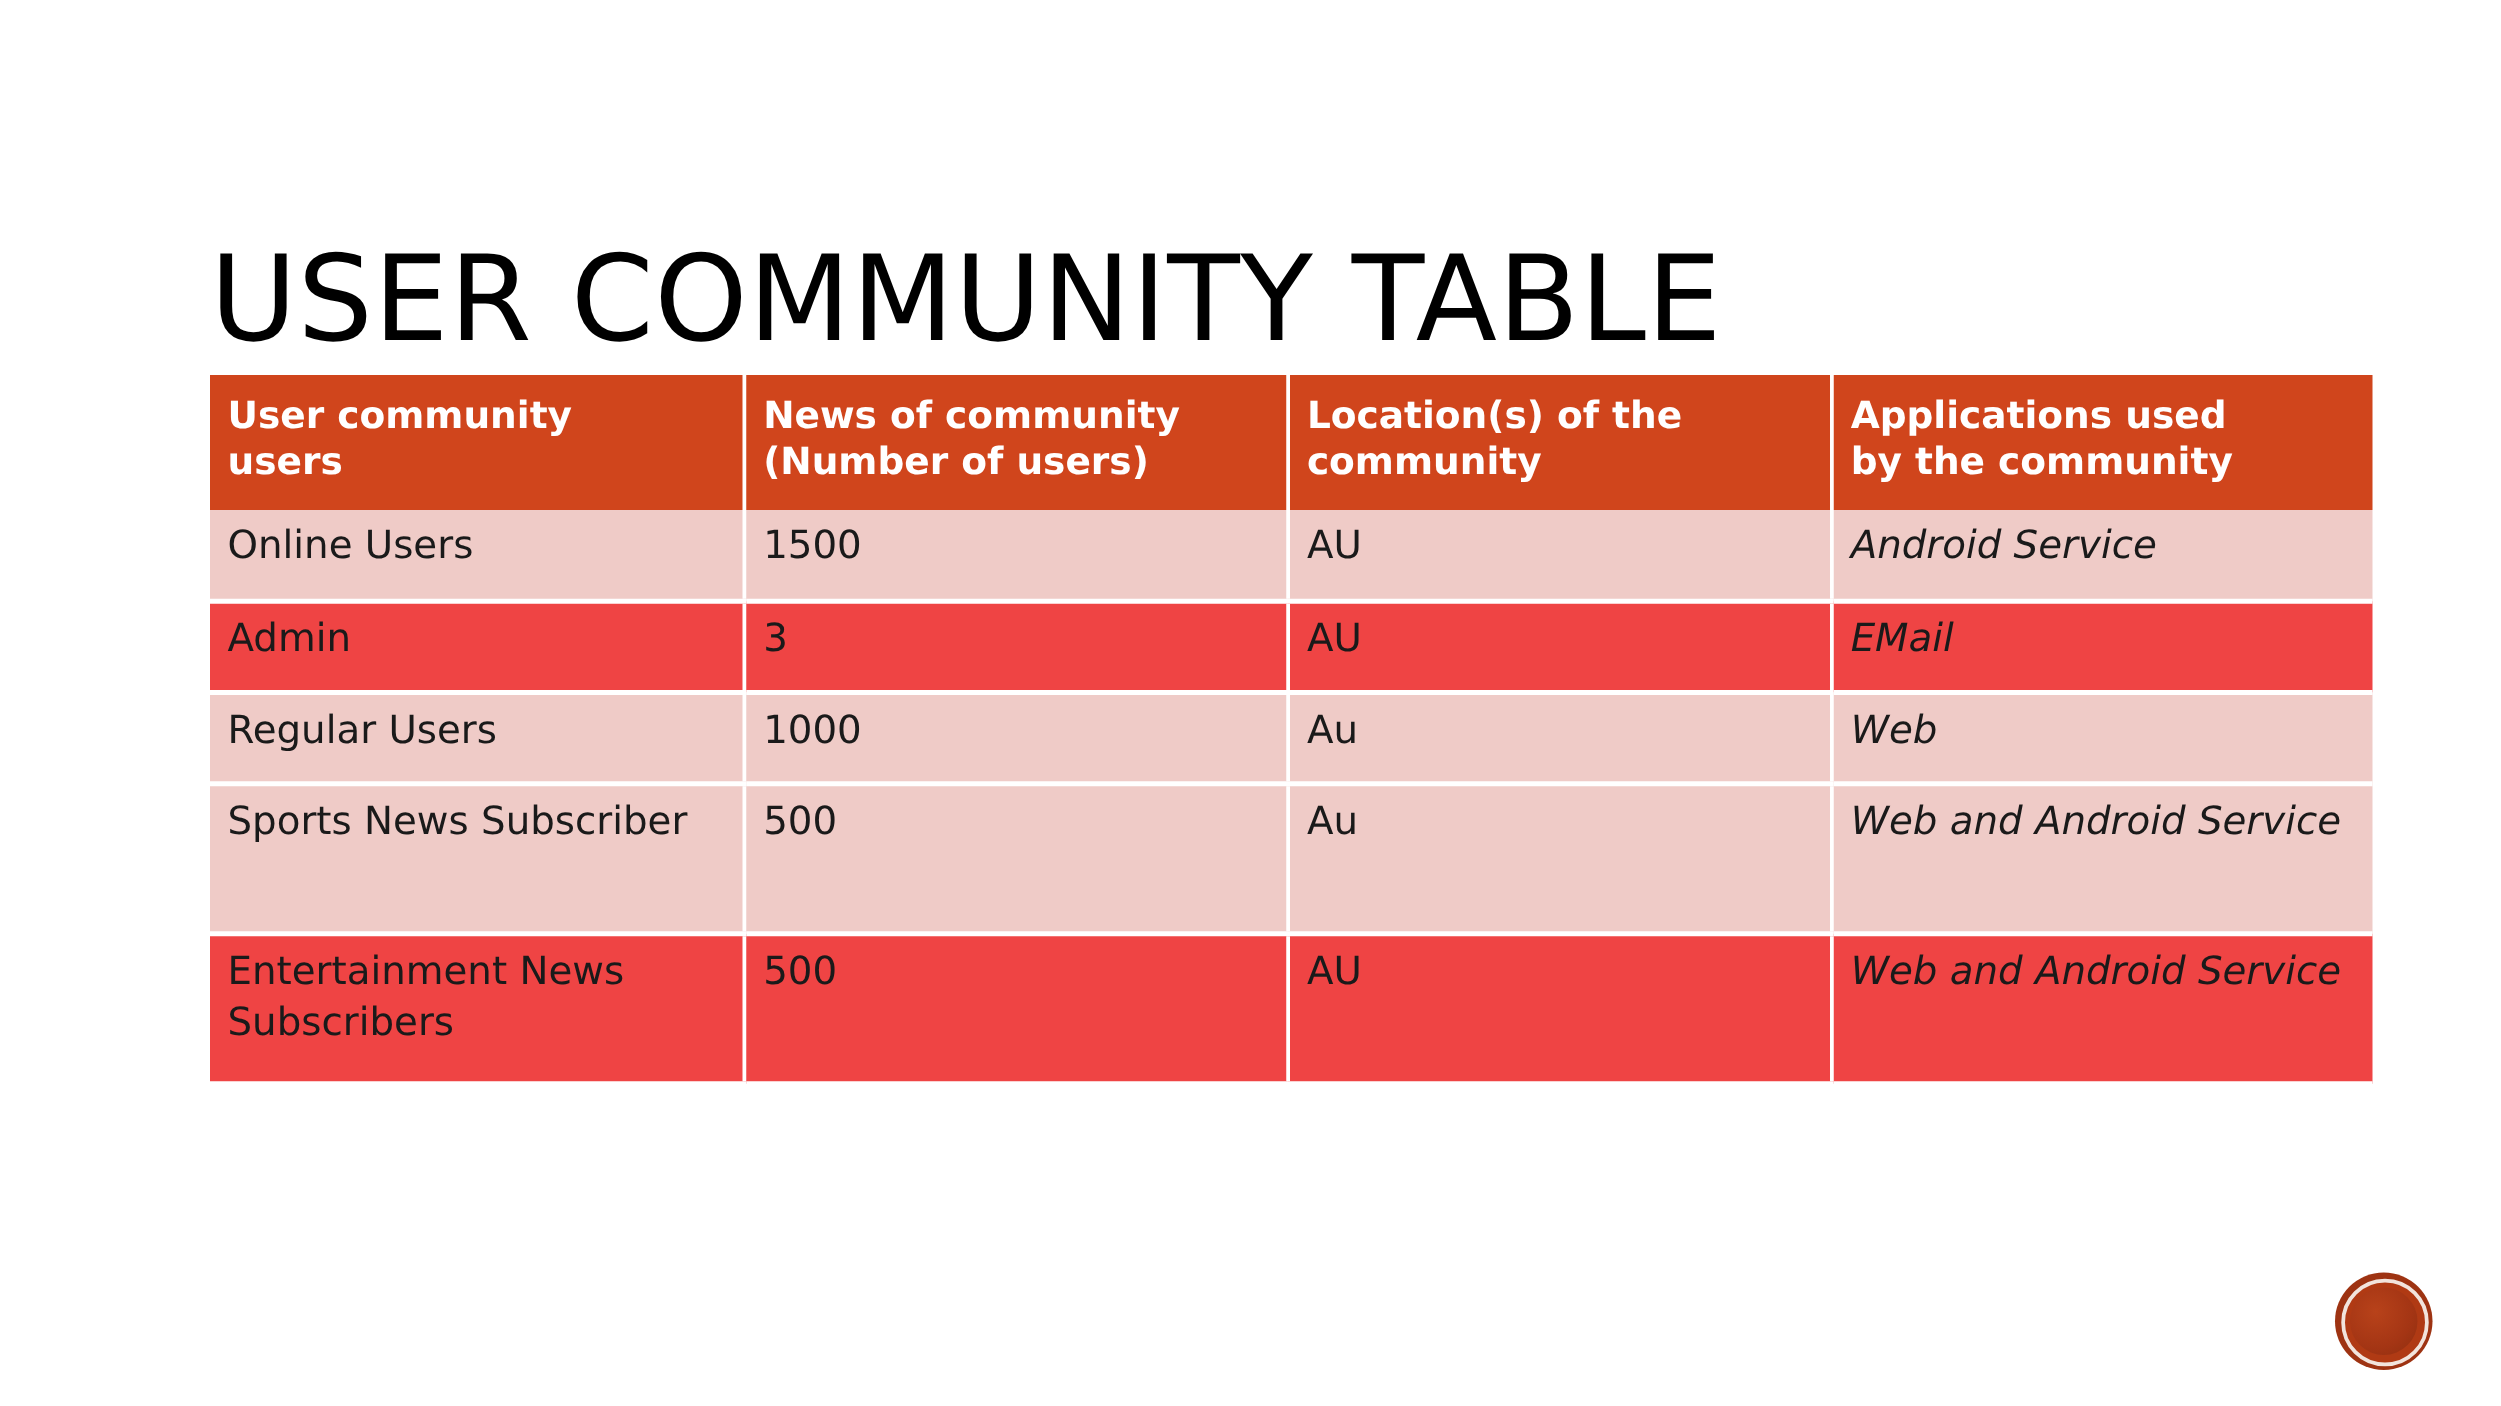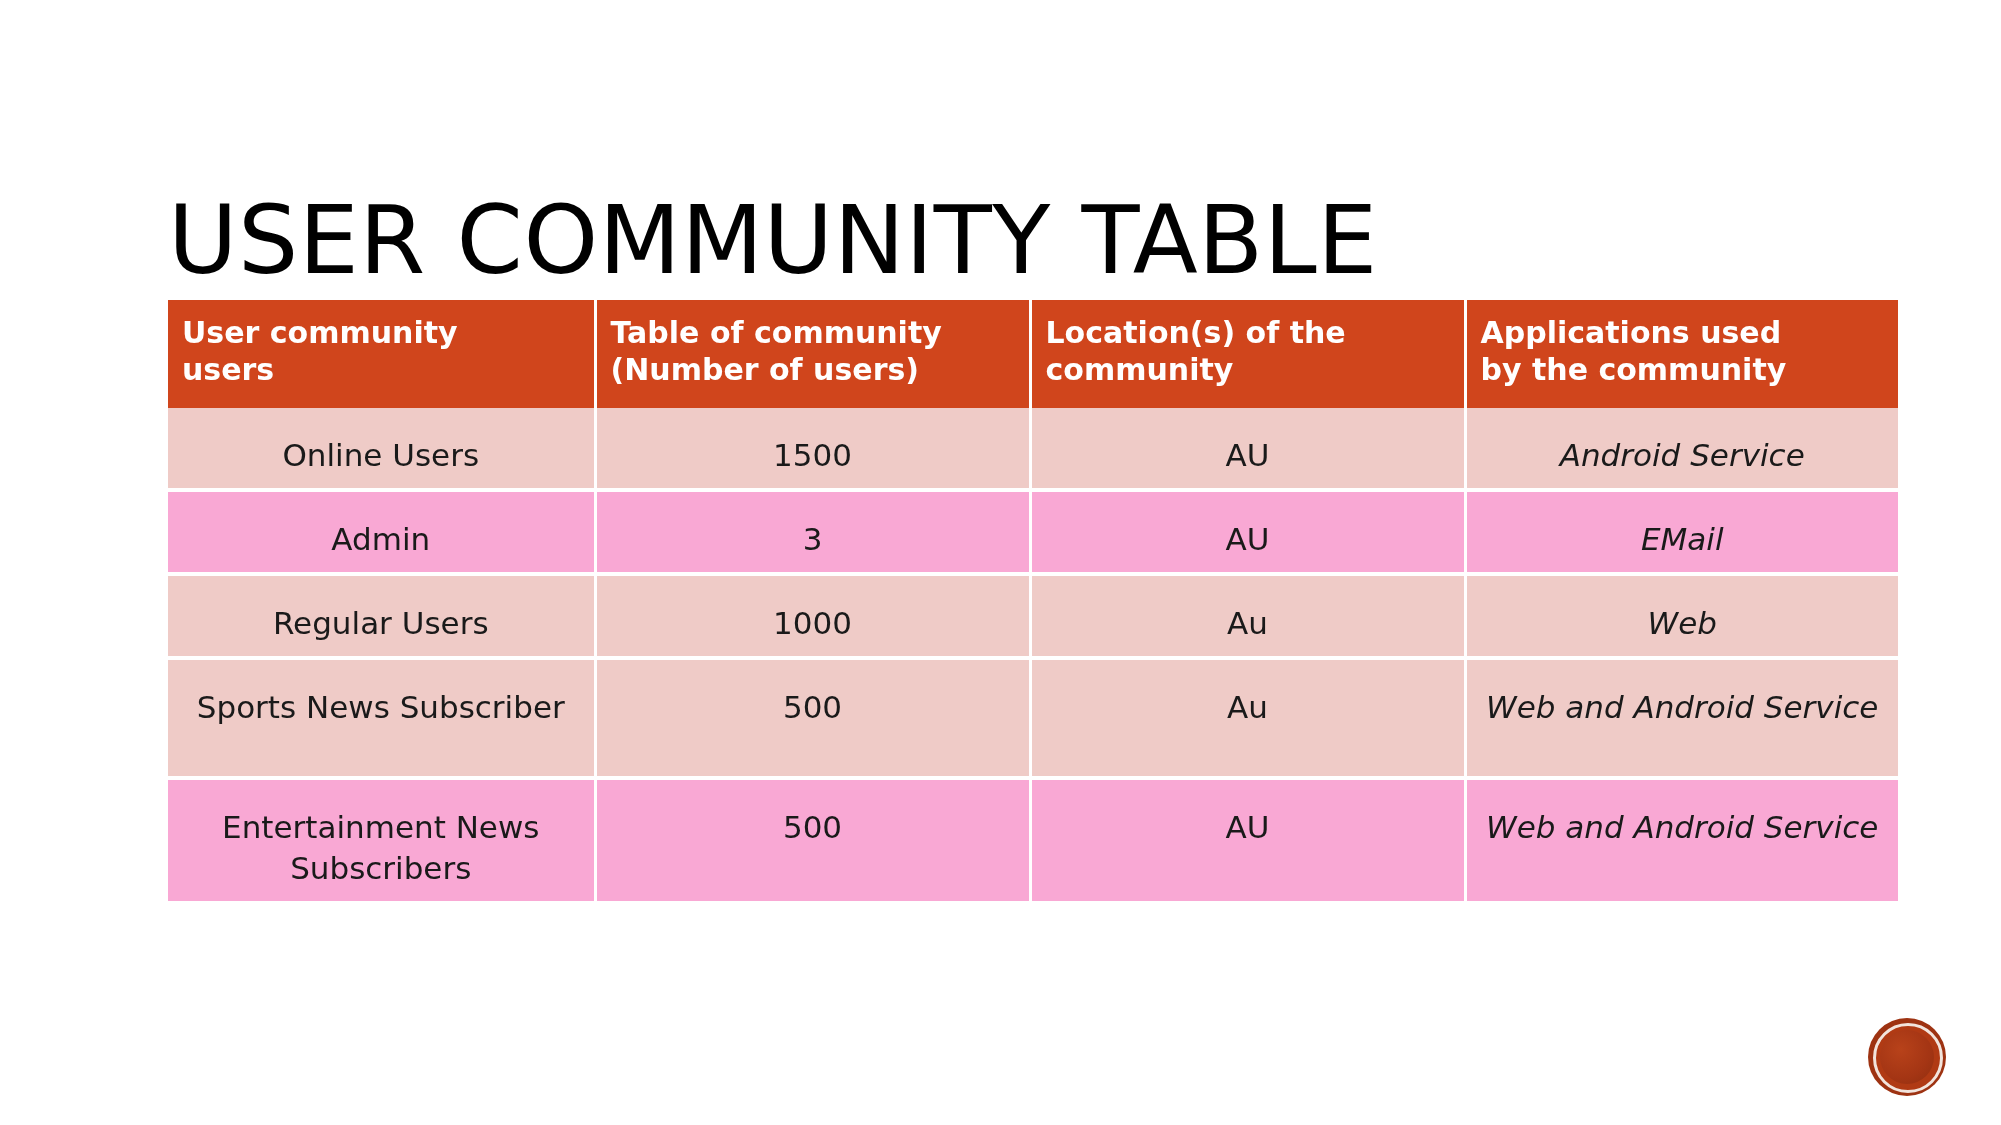--- a/index.html
+++ b/index.html
@@ -70,37 +70,37 @@
   #community-table thead th:last-child {
     border-right: none;
   }
 
   #community-table tbody td {
     font-family: "DejaVu Sans", sans-serif;
     font-size: 31px;
     line-height: 41px;
     font-weight: 400;
     color: #1a1a1a;
-    text-align: center;
+    text-align: left;
     vertical-align: top;
-    padding: 27px 14px 12px 14px;
+    padding: 8px 14px 12px 14px;
     border-right: 3px solid #ffffff;
     border-bottom: 4px solid #ffffff;
     box-sizing: border-box;
   }
   #community-table tbody td:last-child {
     border-right: none;
     font-style: italic;
   }
 
   #community-table tbody tr.band-dark td {
     background: #EFCBC7;
   }
   #community-table tbody tr.band-light td {
-    background: #f9a8d4;
+    background: #ef4444;
   }
 
   #community-table tbody tr.tall td {
     height: 120px;
   }
   #community-table tbody tr.short td {
     height: 73px;
   }
 
   #seal {
@@ -153,21 +153,21 @@
       <col class="c3">
       <col class="c4">
     </colgroup>
     <thead>
       <tr>
         <th>
           <span>User community</span><br>
           <span>users</span>
         </th>
         <th>
-          <span>Table of community</span><br>
+          <span>News of community</span><br>
           <span>(Number of users)</span>
         </th>
         <th>
           <span>Location(s) of the</span><br>
           <span>community</span>
         </th>
         <th>
           <span>Applications used</span><br>
           <span>by the community</span>
         </th>

